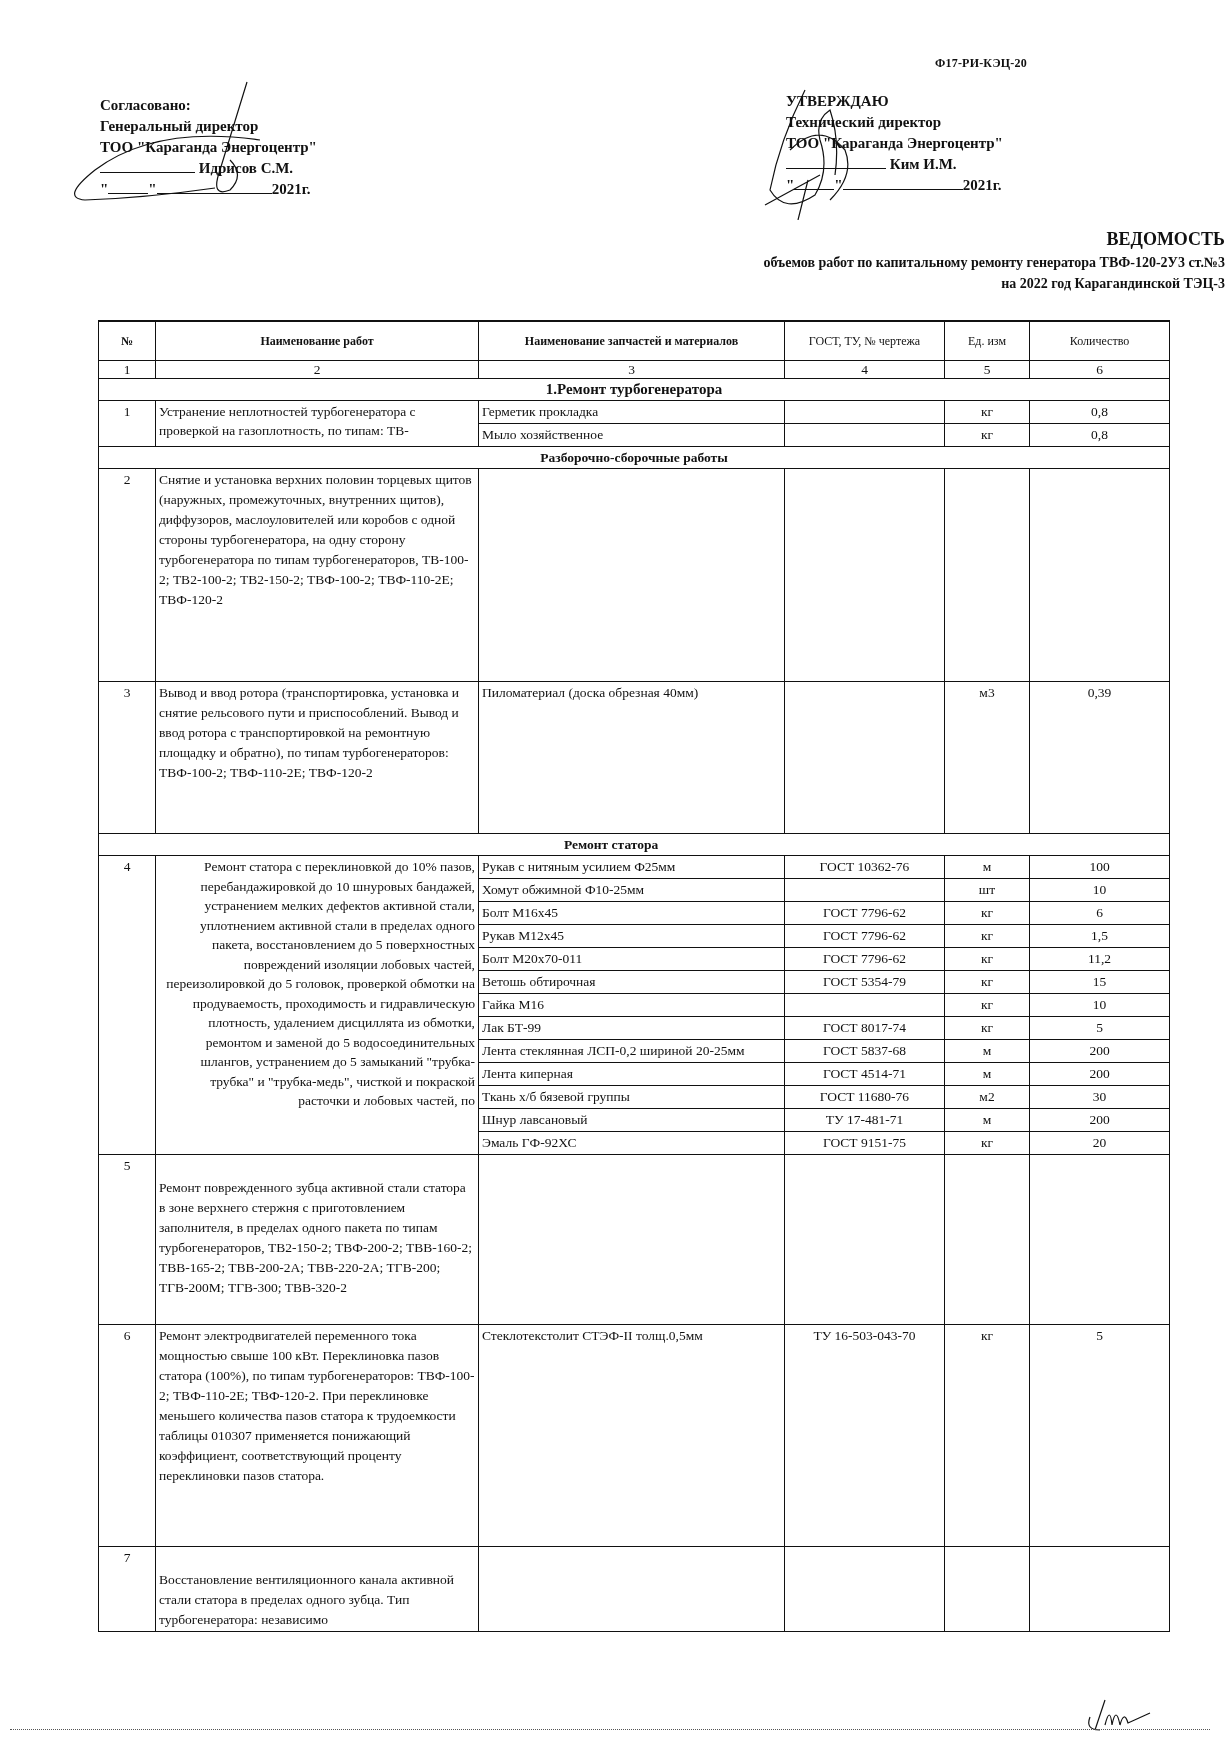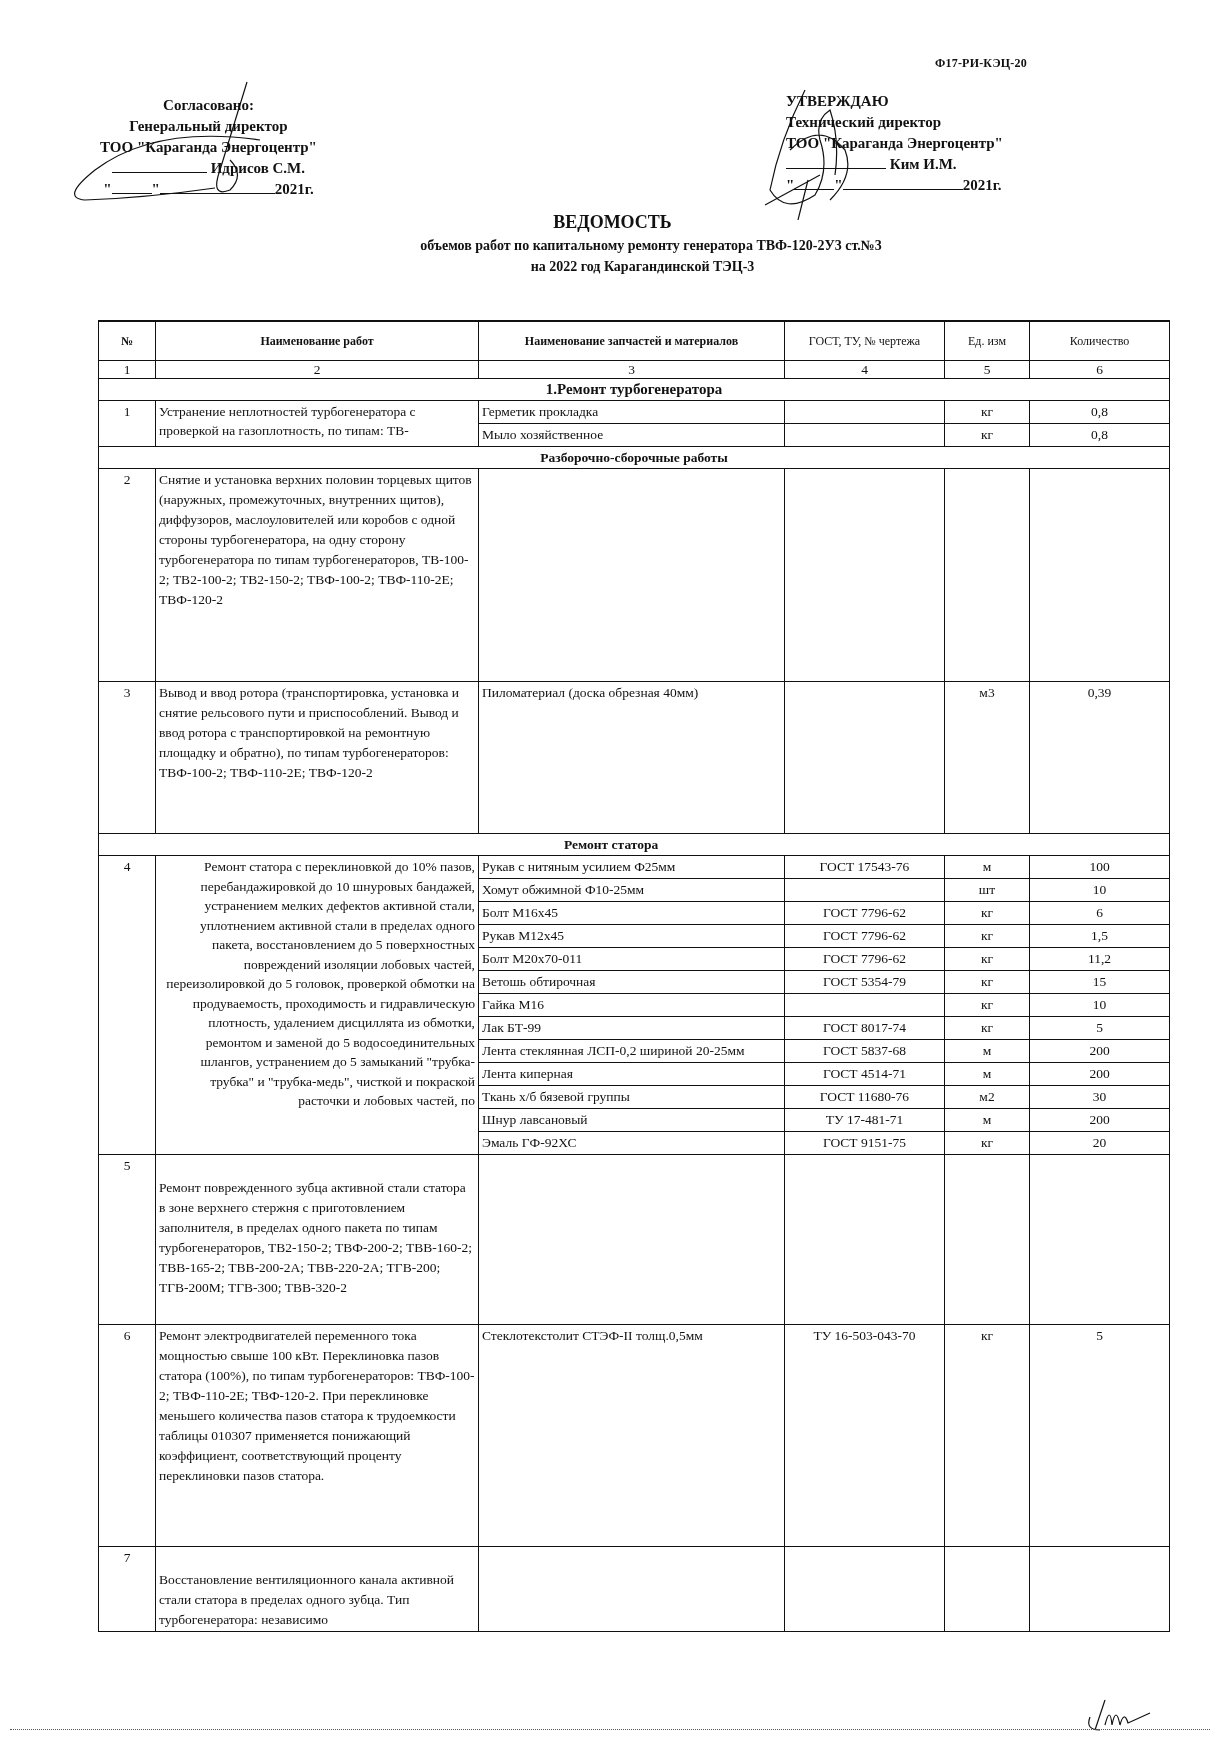--- a/index.html
+++ b/index.html
@@ -1,28 +1,28 @@
 <!DOCTYPE html>
 <html><head>
 <meta charset="utf-8">
 <style>
   html, body { margin: 0; padding: 0; background: #ffffff; }
   body { width: 1225px; height: 1740px; position: relative; overflow: hidden; font-family: "Liberation Serif", serif; color: #111; }
 
   .form-code { position: absolute; left: 935px; top: 56px; font-weight: bold; font-size: 12px; letter-spacing: 0.2px; }
 
   .approval { position: absolute; font-weight: bold; font-size: 15px; line-height: 21px; }
-  .approval.left { left: 100px; top: 95px; text-align: center; }
+  .approval.left { left: 100px; top: 95px; }
   .approval.right { left: 786px; top: 91px; }
   .approval .line { white-space: nowrap; }
   .approval .sig-line { display: inline-block; border-bottom: 1px solid #111; height: 14px; vertical-align: baseline; }
 
   .signature { position: absolute; pointer-events: none; }
 
-  .title-block { position: absolute; left: 0; width: 1225px; top: 211px; text-align: center; font-weight: bold; }
+  .title-block { position: absolute; left: 0; width: 1225px; top: 228px; text-align: right; font-weight: bold; }
   .title-block .t1 { font-size: 18px; line-height: 22px; }
   .title-block .t2 { font-size: 14px; line-height: 21px; margin-top: 2px; padding-left: 60px; margin-left: 17px; }
   .title-block .t3 { font-size: 14px; line-height: 21px; padding-left: 60px; }
 
   table.vedomost { position: absolute; left: 98px; top: 320px; width: 1071px; border-collapse: collapse; table-layout: fixed; font-size: 13.5px; }
   table.vedomost td, table.vedomost th { border: 1px solid #111; padding: 1px 3px; vertical-align: top; line-height: 20px; }
   table.vedomost thead th { font-weight: normal; font-size: 12px; height: 36px; vertical-align: middle; text-align: center; border-top: 2px solid #111; }
   table.vedomost thead th.b { font-weight: bold; }
   table.vedomost tr.numrow td { text-align: center; line-height: 17px; padding: 0 3px; }
   table.vedomost tr.section td { text-align: center; font-weight: bold; line-height: 19px; }
@@ -140,21 +140,21 @@
     </tr>
 
     <tr class="section">
       <td colspan="6" style="text-align:left;padding-left:465px;">Ремонт статора</td>
     </tr>
 
     <tr>
       <td rowspan="13" class="c-num">4</td>
       <td rowspan="13" class="work centered" style="line-height:19.5px;">Ремонт статора с переклиновкой до 10% пазов, перебандажировкой до 10 шнуровых бандажей, устранением мелких дефектов активной стали, уплотнением активной стали в пределах одного пакета, восстановлением до 5 поверхностных повреждений изоляции лобовых частей, переизолировкой до 5 головок, проверкой обмотки на продуваемость, проходимость и гидравлическую плотность, удалением дисциллята из обмотки, ремонтом и заменой до 5 водосоединительных шлангов, устранением до 5 замыканий "трубка-трубка" и "трубка-медь", чисткой и покраской расточки и лобовых частей, по</td>
       <td>Рукав с нитяным усилием Ф25мм</td>
-      <td class="c-center">ГОСТ 17543-76</td>
+      <td class="c-center">ГОСТ 10362-76</td>
       <td class="c-center">м</td>
       <td class="c-center">100</td>
     </tr>
     <tr>
       <td>Хомут обжимной Ф10-25мм</td>
       <td class="c-center"></td>
       <td class="c-center">шт</td>
       <td class="c-center">10</td>
     </tr>
     <tr>

